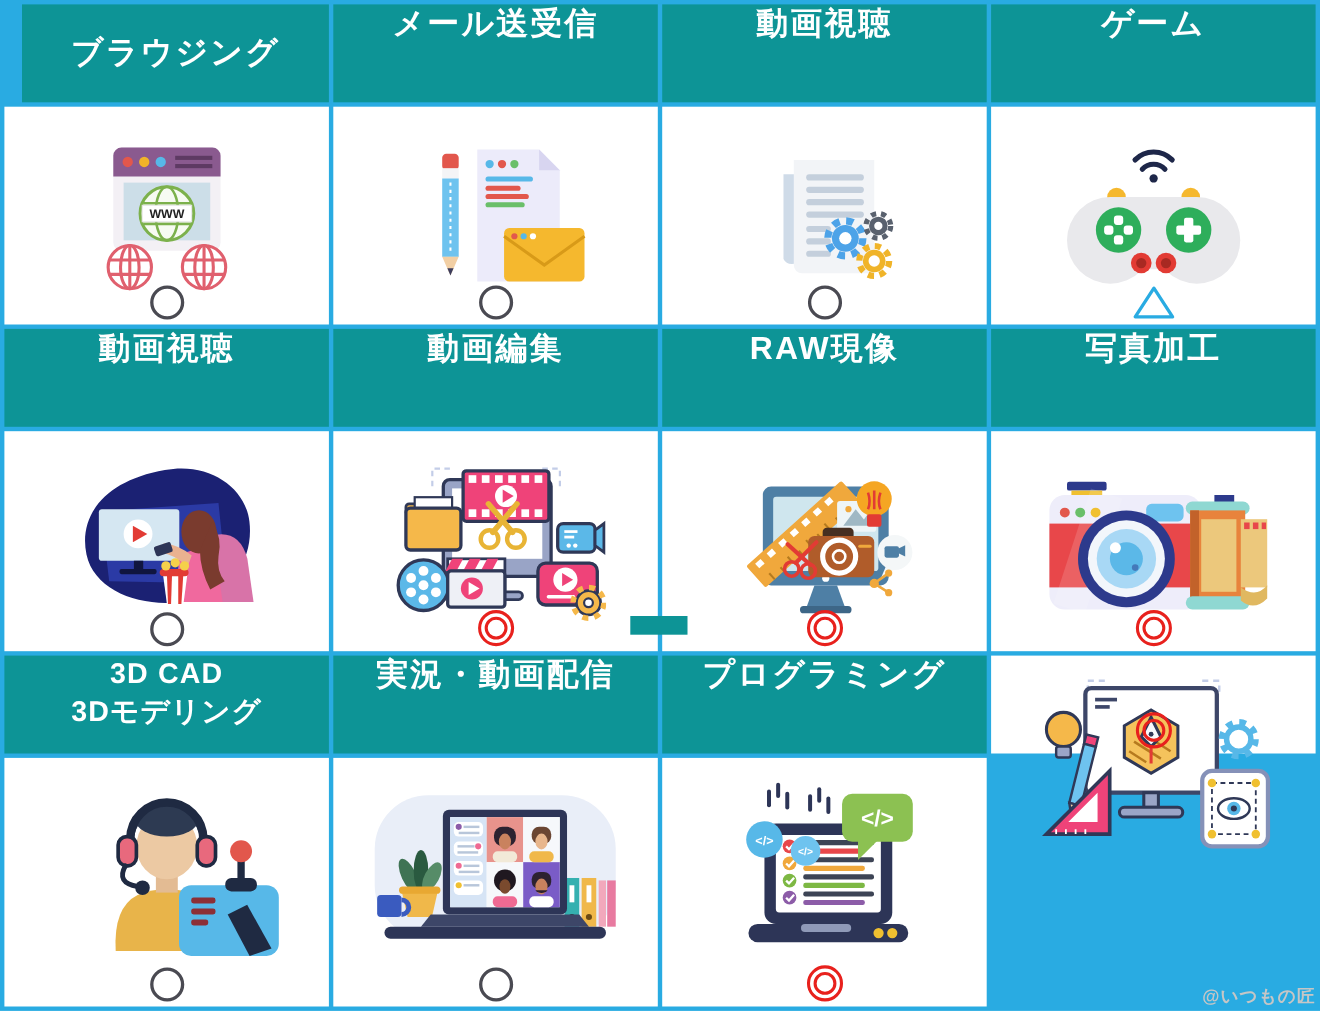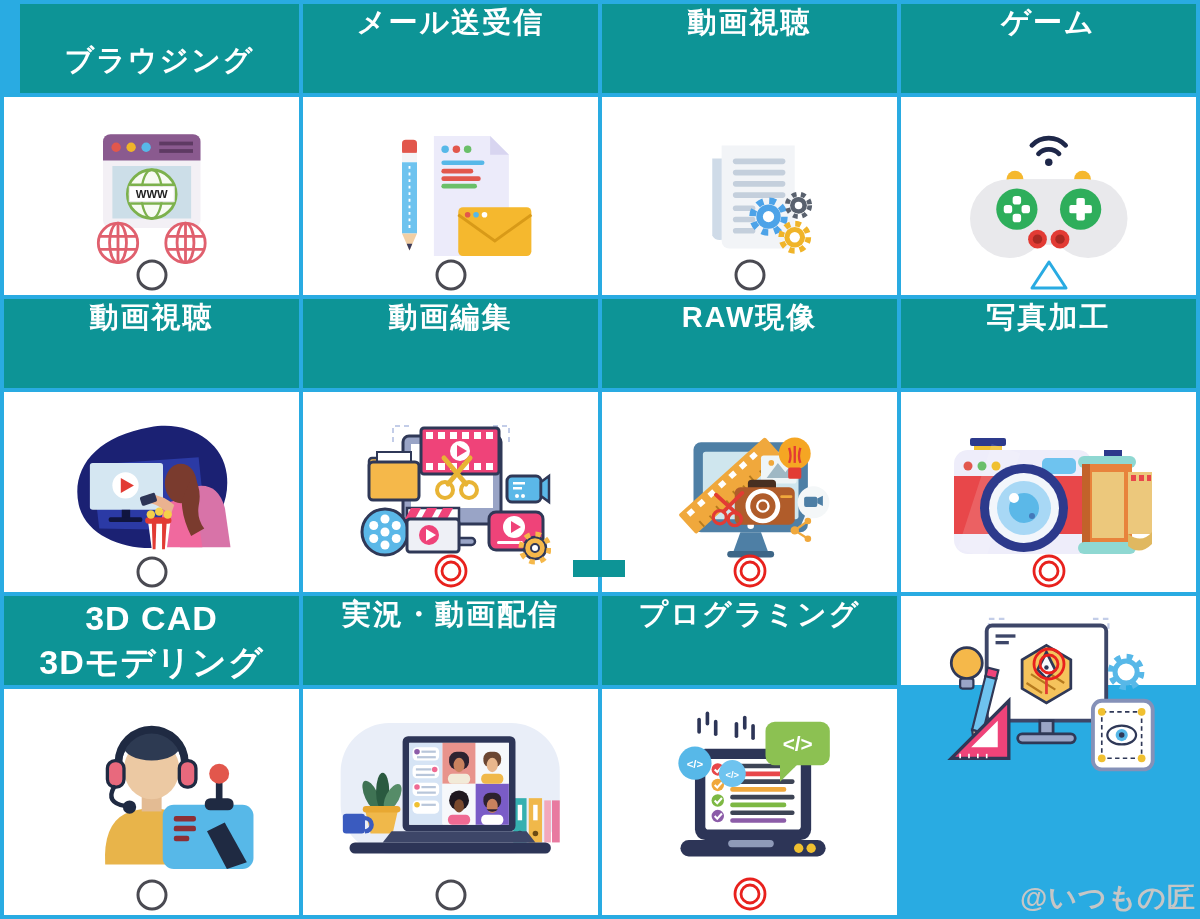--- a/index.html
+++ b/index.html
@@ -5,35 +5,35 @@
   html,body{margin:0;padding:0;background:#fff;}
   body{font-family:"Liberation Sans","DejaVu Sans",sans-serif;}
   .board{position:relative;width:1200px;height:919px;box-sizing:border-box;
          background:#29abe2;display:grid;
          grid-template-columns:repeat(4,1fr);
          grid-template-rows:89px 198px 89px 200px 89px 226px;
          gap:4px;padding:4px;}
   .hdr{background:#0d9496;color:#fff;display:flex;align-items:flex-start;justify-content:center;
        font-weight:bold;font-size:29px;letter-spacing:2px;text-align:center;}
   .hdr span{white-space:pre-line;line-height:1.3;}
-  .hdr.low{align-items:flex-end;padding-bottom:13px;box-sizing:border-box;margin-left:16px;}
-  .hdr.small{font-size:34px;letter-spacing:1px;}
+  .hdr.low{align-items:flex-end;padding-bottom:25px;box-sizing:border-box;margin-left:16px;}
+  .hdr.small{font-size:26px;letter-spacing:1px;}
   .cell{background:#fff;position:relative;display:flex;justify-content:center;
         align-items:flex-start;padding-top:24px;box-sizing:border-box;}
   .cell.r3{padding-top:14px;}
   .icon{display:block;}
   .icon svg{height:150px;width:auto;display:block;}
   .cell.r3 .icon svg{height:166px;}
   .symbol{position:absolute;bottom:3px;left:50%;transform:translateX(-50%);}
   .symbol svg{display:none;}
   .symbol[data-kind="circle"] .s-circle{display:block;}
   .symbol[data-kind="double-circle"] .s-double{display:block;}
   .symbol[data-kind="triangle"] .s-triangle{display:block;}
   .dash{position:absolute;left:573px;top:560px;width:52px;height:17px;background:#0d9496;z-index:6;}
-  .watermark{position:absolute;right:4px;bottom:2px;color:#c6c6c6;font-size:28px;
+  .watermark{position:absolute;right:4px;bottom:2px;color:#c6c6c6;font-size:16px;
              font-weight:bold;letter-spacing:1px;z-index:6;}
 </style>
 </head>
 <body>
 
 <div class="board">
 
   <div class="hdr low">
       <span>ブラウジング</span>
     </div>

